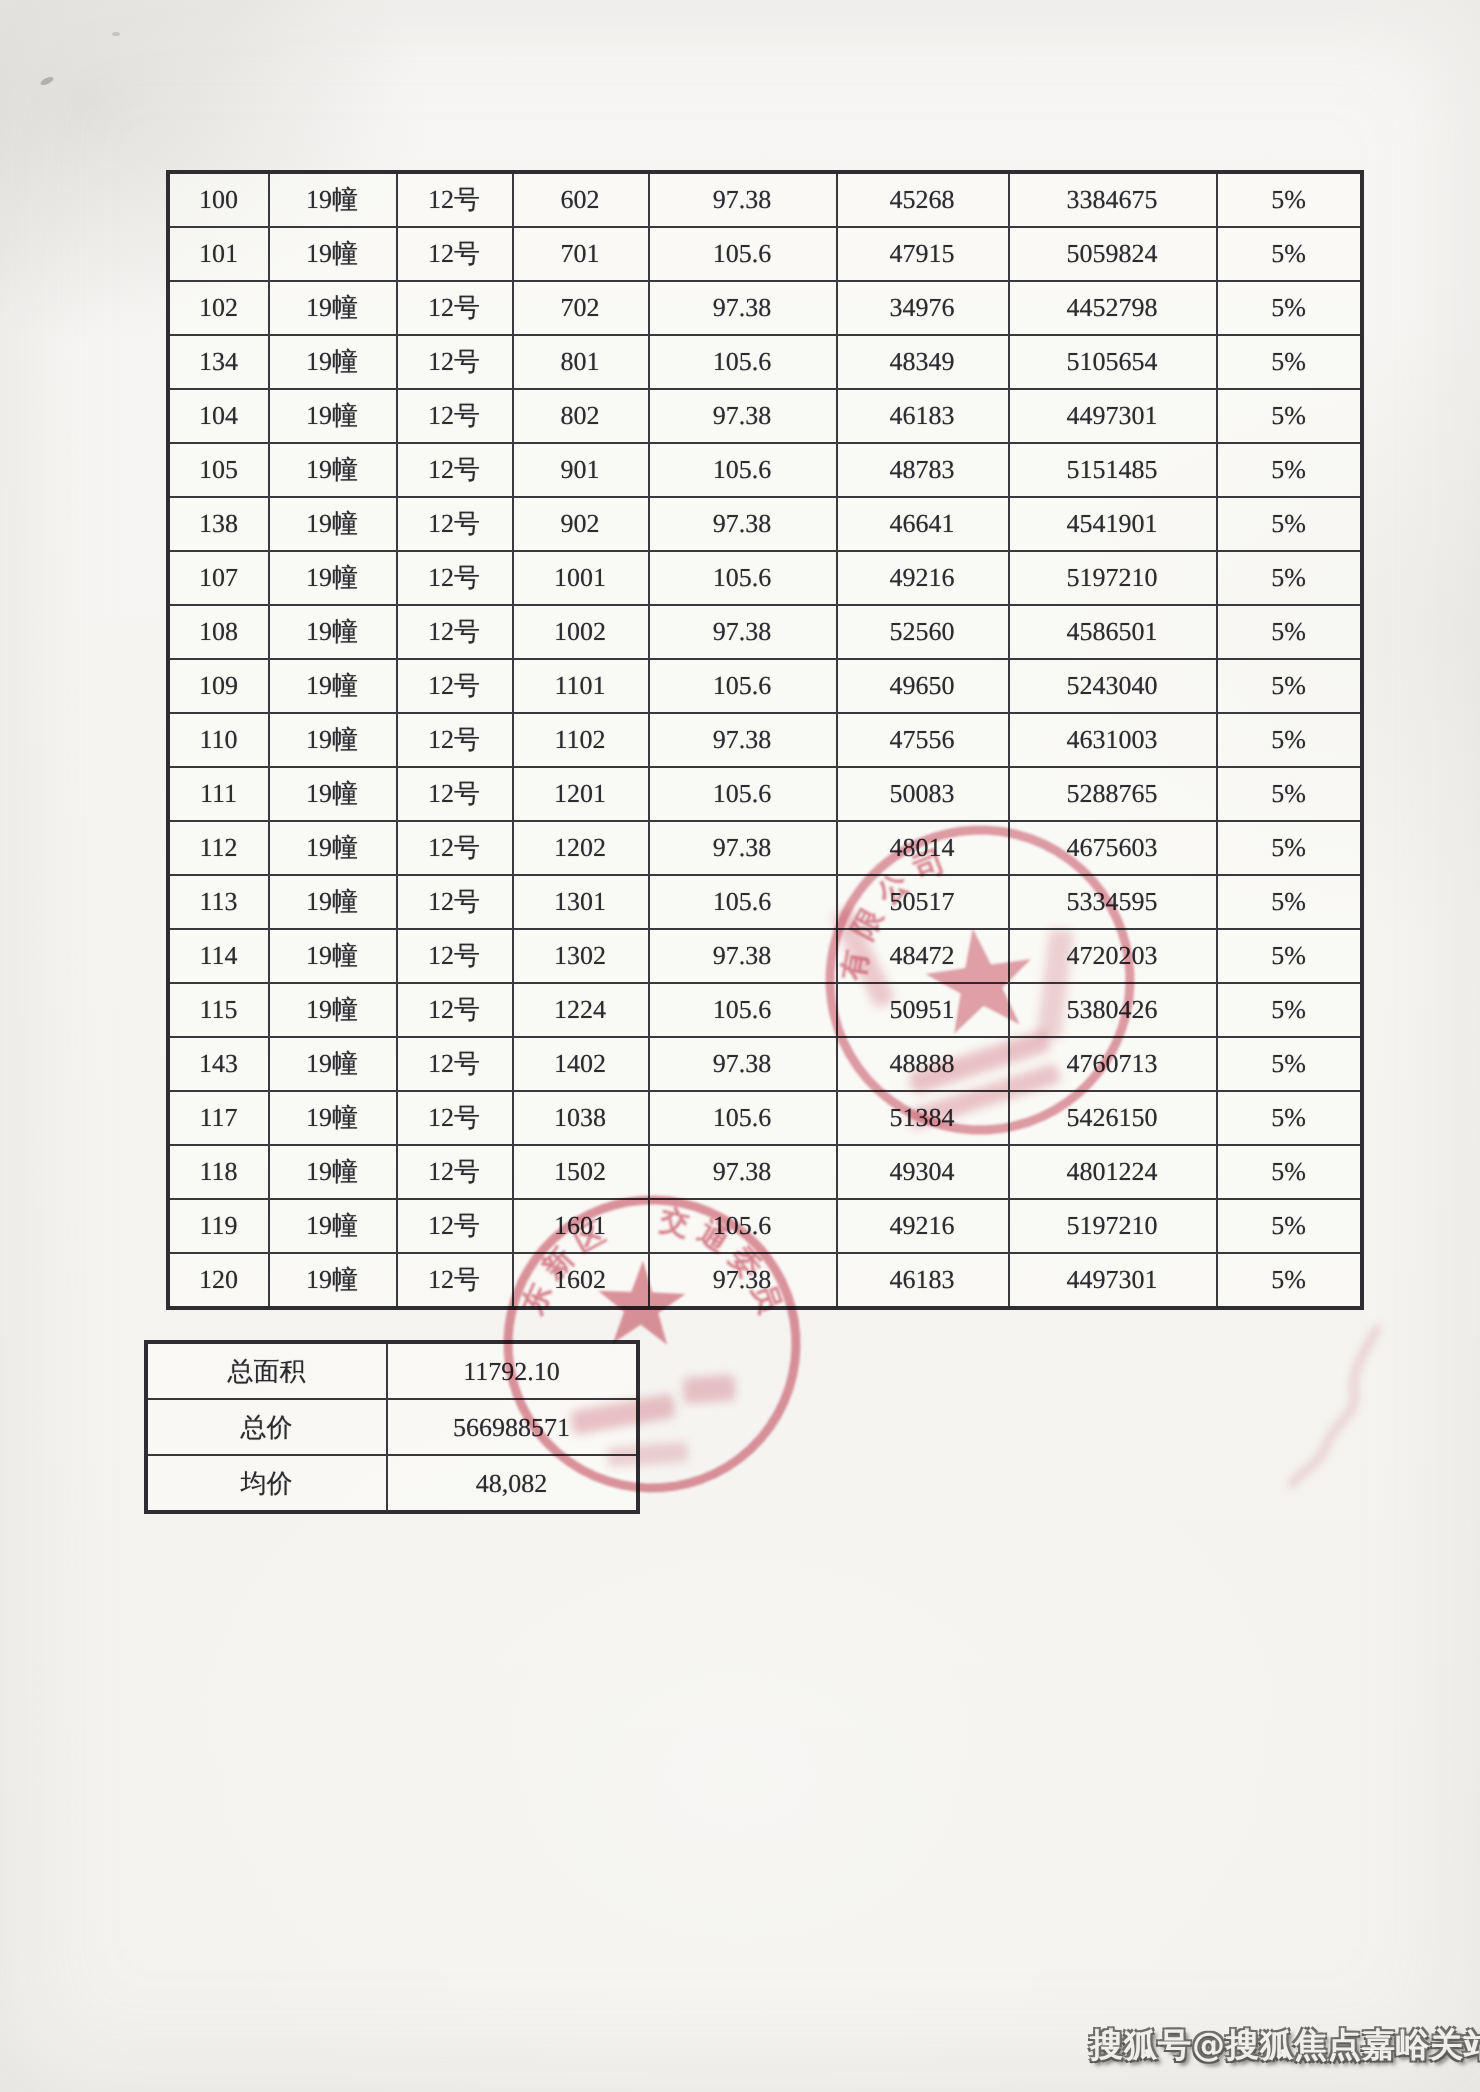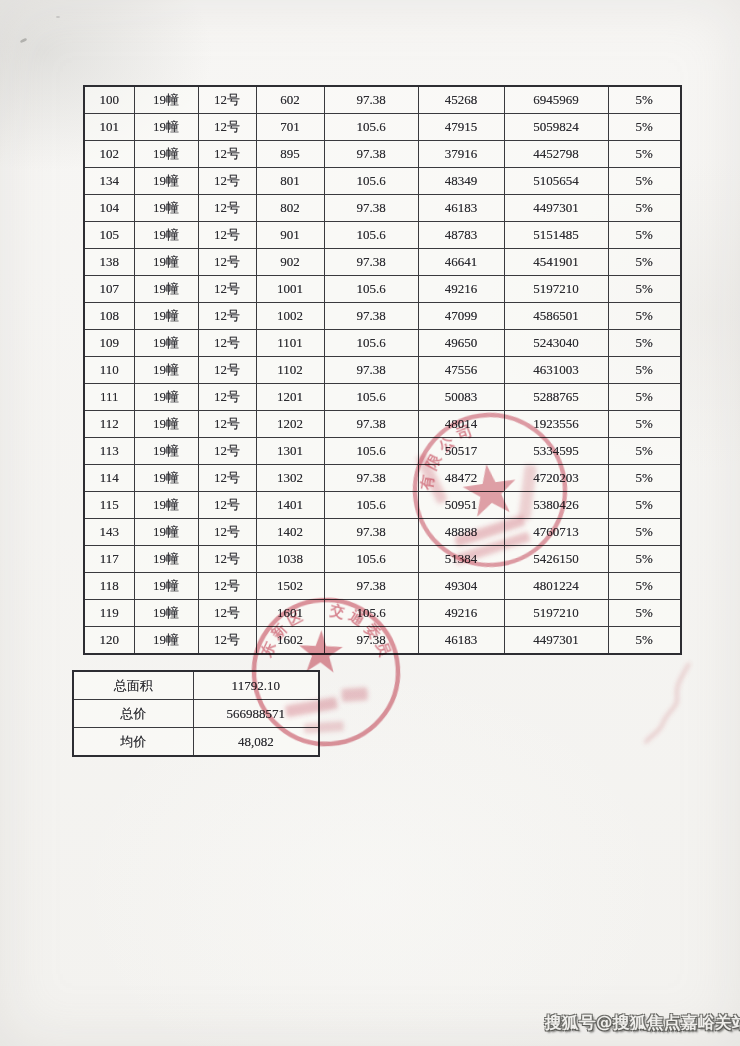--- a/index.html
+++ b/index.html
@@ -87,40 +87,40 @@
         <col style="width:73px">
     </colgroup>
     <tbody>
         <tr>
           <td>100</td>
           <td>19幢</td>
           <td>12号</td>
           <td>602</td>
           <td>97.38</td>
           <td>45268</td>
-          <td>6945969</td>
+          <td>3384675</td>
           <td>5%</td>
         </tr>
         <tr>
           <td>101</td>
           <td>19幢</td>
           <td>12号</td>
           <td>701</td>
           <td>105.6</td>
           <td>47915</td>
           <td>5059824</td>
           <td>5%</td>
         </tr>
         <tr>
           <td>102</td>
           <td>19幢</td>
           <td>12号</td>
-          <td>895</td>
-          <td>97.38</td>
-          <td>37916</td>
+          <td>702</td>
+          <td>97.38</td>
+          <td>34976</td>
           <td>4452798</td>
           <td>5%</td>
         </tr>
         <tr>
           <td>134</td>
           <td>19幢</td>
           <td>12号</td>
           <td>801</td>
           <td>105.6</td>
           <td>48349</td>
@@ -166,21 +166,21 @@
           <td>49216</td>
           <td>5197210</td>
           <td>5%</td>
         </tr>
         <tr>
           <td>108</td>
           <td>19幢</td>
           <td>12号</td>
           <td>1002</td>
           <td>97.38</td>
-          <td>47099</td>
+          <td>52560</td>
           <td>4586501</td>
           <td>5%</td>
         </tr>
         <tr>
           <td>109</td>
           <td>19幢</td>
           <td>12号</td>
           <td>1101</td>
           <td>105.6</td>
           <td>49650</td>
@@ -207,21 +207,21 @@
           <td>5288765</td>
           <td>5%</td>
         </tr>
         <tr>
           <td>112</td>
           <td>19幢</td>
           <td>12号</td>
           <td>1202</td>
           <td>97.38</td>
           <td>48014</td>
-          <td>1923556</td>
+          <td>4675603</td>
           <td>5%</td>
         </tr>
         <tr>
           <td>113</td>
           <td>19幢</td>
           <td>12号</td>
           <td>1301</td>
           <td>105.6</td>
           <td>50517</td>
           <td>5334595</td>
@@ -234,21 +234,21 @@
           <td>1302</td>
           <td>97.38</td>
           <td>48472</td>
           <td>4720203</td>
           <td>5%</td>
         </tr>
         <tr>
           <td>115</td>
           <td>19幢</td>
           <td>12号</td>
-          <td>1401</td>
+          <td>1224</td>
           <td>105.6</td>
           <td>50951</td>
           <td>5380426</td>
           <td>5%</td>
         </tr>
         <tr>
           <td>143</td>
           <td>19幢</td>
           <td>12号</td>
           <td>1402</td>

